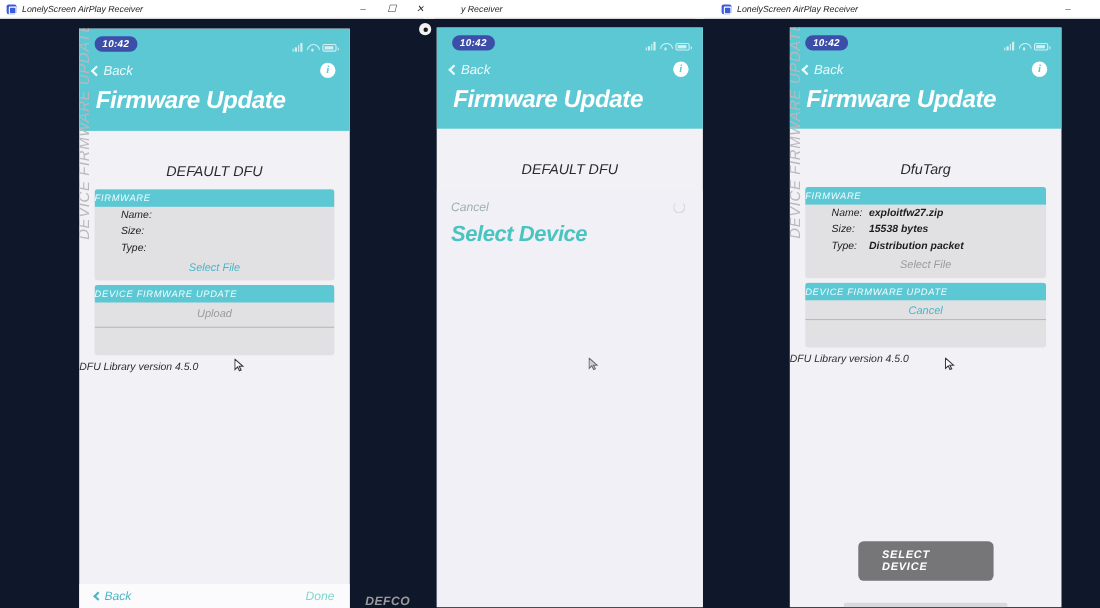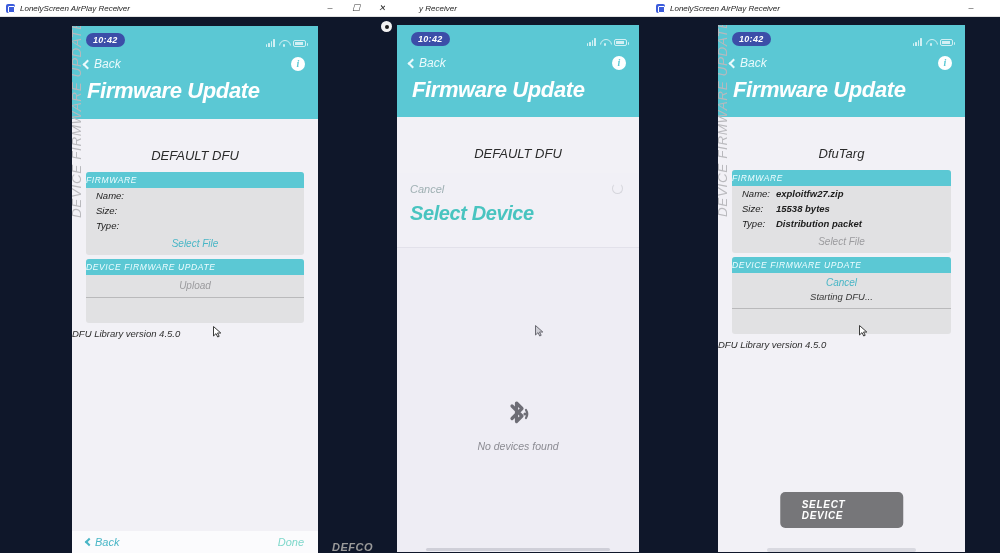--- a/index.html
+++ b/index.html
@@ -69,21 +69,21 @@
              font-size:10px; font-weight:bold; font-family:"Liberation Serif",serif;
              display:flex; align-items:center; justify-content:center; line-height:1; }
 
   .bigtitle { color:#fff; font-size:22px; font-weight:bold; padding:7px 0 0 15px; letter-spacing:-.4px; }
 
   .devname { text-align:center; font-size:13px; color:#2b2b2b; padding:11px 0 9px; font-weight:500;margin-top:18px; }
 
   .card { background:#e1e1e3; margin:0 14px; border-radius:3px; overflow:hidden; }
   .cardhdr { background:#5bc8d4; color:#eefdff; font-size:8.5px; text-align:left;
              padding:3px 0; letter-spacing:.6px; }
-  .row { display:flex; padding:2px 10px; font-size:9.5px; color:#1c1c1c; }
+  .row { display:flex; padding:2px 24px; font-size:9.5px; color:#1c1c1c; }
   .row .lbl { width:34px; }
   .row .val { font-weight:bold; }
   .centerlink { text-align:center; font-size:10px; padding:5px 0 6px; }
   .link-teal { color:#49b6c6; }
   .link-gray { color:#9b9b9e; }
   .statusline { text-align:center; font-size:9.5px; color:#3b3b3b; padding:1px 0 6px; }
   .divider { height:1px; background:#b9b9bb; margin:0; }
   .blankband { height:25px; }
 
   .vtitle { position:absolute; left:-3px; top:192px; font-size:13.5px; color:#b9b9bd;
@@ -264,33 +264,20 @@
     </div>
 
     <div class="devname">DEFAULT DFU</div>
 
     <div class="sheet">
       <div class="sheet-top">
         <div class="cancel-link">Cancel</div>
         <div class="spinner"></div>
       </div>
       <div class="sheet-title">Select Device</div>
-      <div class="sheet-listbg">
-        <div class="empty-wrap">
-          <div class="bticon">
-            <svg width="34" height="34" viewBox="0 0 34 34">
-              <path d="M11 8 L21 18 L15.5 23.5 L15.5 5 L21 10.5 L11 20.5" fill="none" stroke="#6d6d75" stroke-width="3.2" stroke-linecap="round" stroke-linejoin="round"></path>
-              <path d="M25 12 Q27.5 16 25 20" fill="none" stroke="#6d6d75" stroke-width="2.2" stroke-linecap="round"></path>
-              <circle cx="24" cy="16" r="1.6" fill="#6d6d75"></circle>
-            </svg>
-          </div>
-          <div class="emptytxt">No devices found</div>
-        </div>
-        <div class="p2-bottom"></div>
-      </div>
     </div>
 
     <div class="arrow" style="left:138px; top:300px;">
       <svg width="9" height="12" viewBox="0 0 9 12">
           <path d="M0.5 0.5 L0.5 10 L3 7.6 L4.7 11 L6.2 10.3 L4.5 7 L7.8 7 Z" fill="#cfcfd6" stroke="#6a6a72" stroke-width="1"></path>
         </svg>
     </div>
   </div>
 
   <div class="phone" id="p3" style="top:25px">
@@ -333,21 +320,20 @@
       <div class="row">
         <span class="lbl">Type:</span>
         <span class="val">Distribution packet</span>
       </div>
       <div class="centerlink link-gray">Select File</div>
     </div>
 
     <div class="card" style="margin-top:4px">
       <div class="cardhdr">DEVICE FIRMWARE UPDATE</div>
       <div class="centerlink link-teal" style="padding:4px 0 2px">Cancel</div>
-      <div class="statusline">Starting DFU...</div>
       <div class="divider"></div>
       <div class="blankband"></div>
     </div>
 
     <div class="dfuver">DFU Library version 4.5.0</div>
 
     <div class="vtitle">DEVICE FIRMWARE UPDATE</div>
 
     <div class="arrow" style="left:141px; top:300px;">
       <svg width="9" height="12" viewBox="0 0 9 12">

